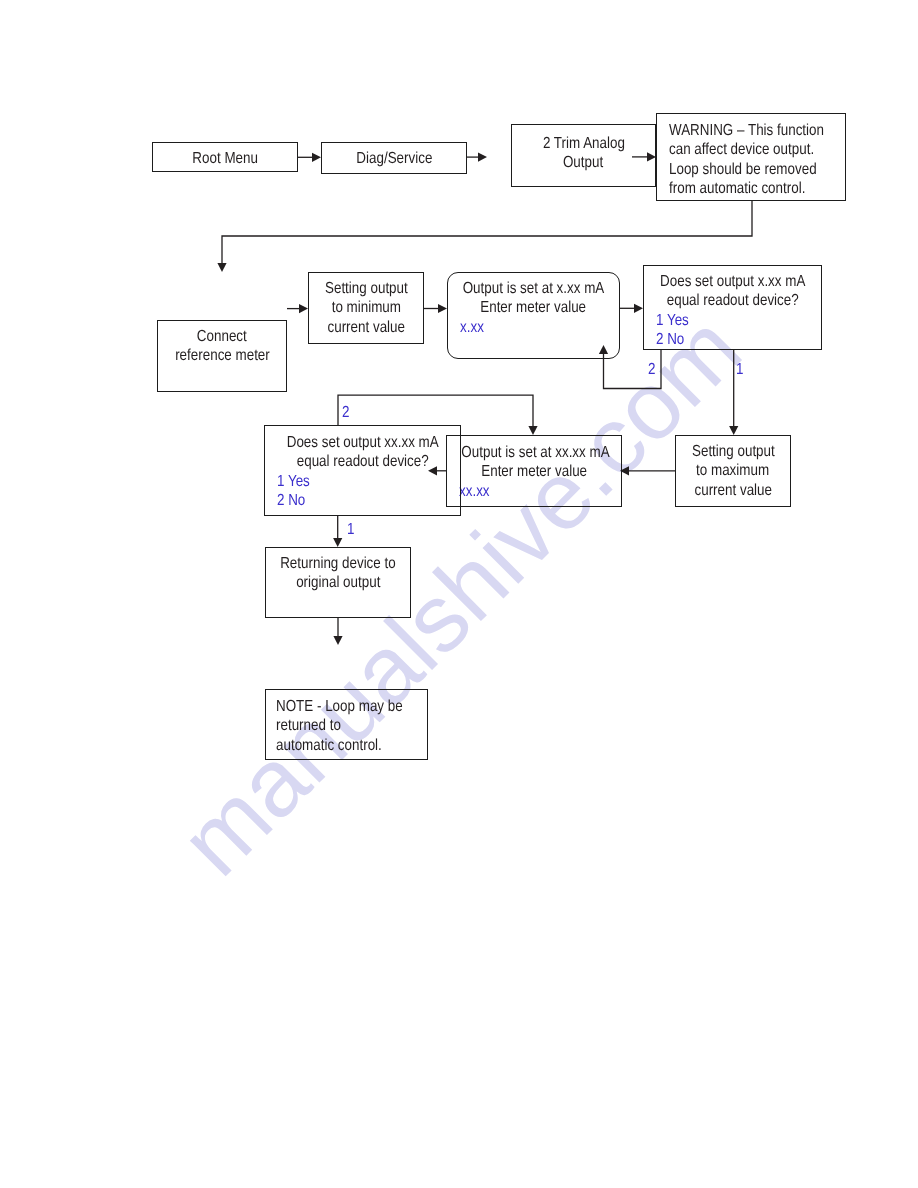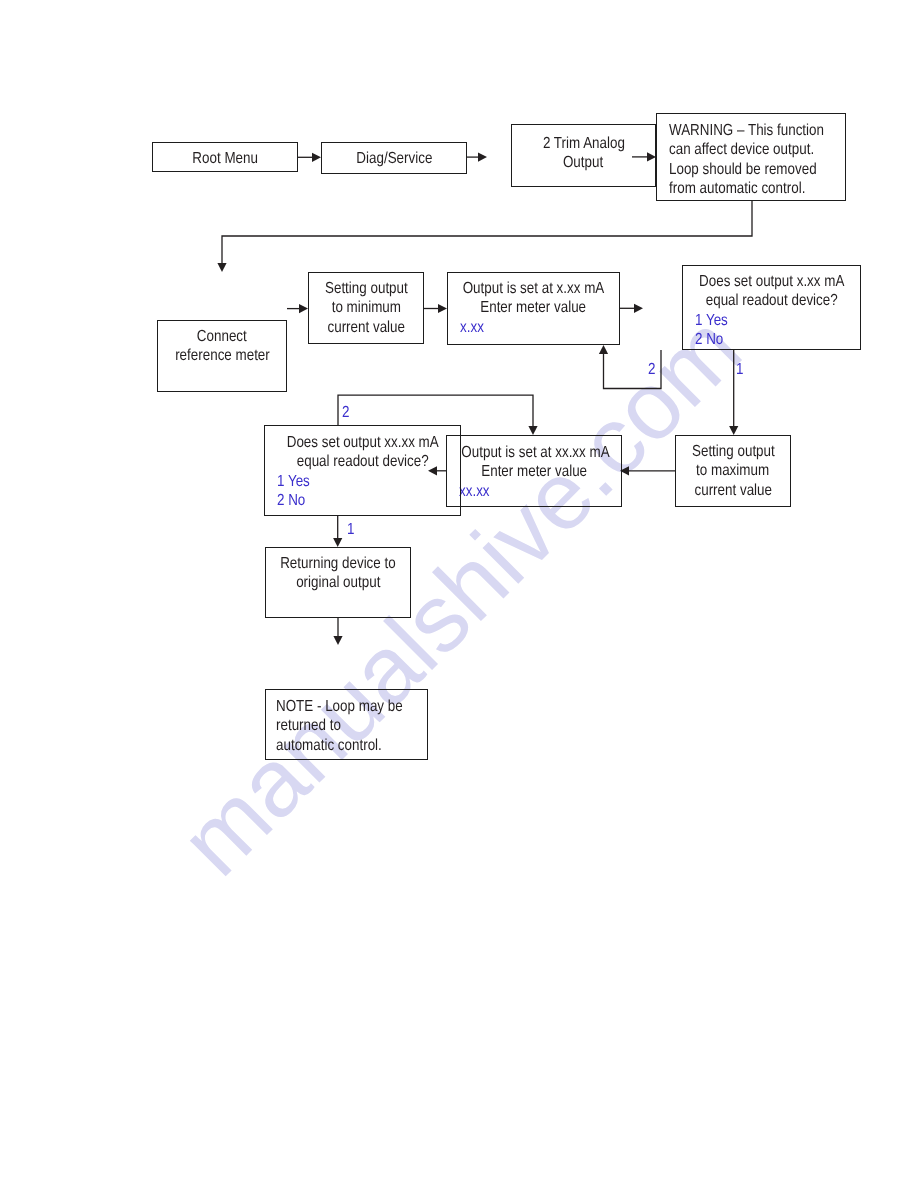--- a/index.html
+++ b/index.html
@@ -123,28 +123,28 @@
             <span class="ln c"><i>reference meter</i></span>
           </div>
         </div>
         <div class="node" style="left: 308px; top: 272px; width: 116px; height: 72px;">
           <div class="body" style="top: 6px;">
             <span class="ln c"><i>Setting output</i></span>
             <span class="ln c"><i>to minimum</i></span>
             <span class="ln c"><i>current value</i></span>
           </div>
         </div>
-        <div class="node" style="left: 447px; top: 272px; width: 173px; height: 73px;">
+        <div class="node" style="left: 447px; top: 272px; width: 173px; height: 87px; border-radius: 11px;">
           <div class="body" style="top: 6px;">
             <span class="ln c"><i>Output is set at x.xx mA</i></span>
             <span class="ln c"><i>Enter meter value</i></span>
             <span class="ln l accent" style="padding-left: 12px;"><i>x.xx</i></span>
           </div>
         </div>
-        <div class="node" style="left: 643px; top: 265px; width: 179px; height: 85px; margin-left: 39px;">
+        <div class="node" style="left: 643px; top: 265px; width: 179px; height: 85px;">
           <div class="body" style="top: 6px;">
             <span class="ln c"><i>Does set output x.xx mA</i></span>
             <span class="ln c"><i>equal readout device?</i></span>
             <span class="ln l accent" style="padding-left: 12px;"><i>1 Yes</i></span>
             <span class="ln l accent" style="padding-left: 12px;"><i>2 No</i></span>
           </div>
         </div>
         <div class="node" style="left: 675px; top: 435px; width: 116px; height: 72px;">
           <div class="body" style="top: 6px;">
             <span class="ln c"><i>Setting output</i></span>

